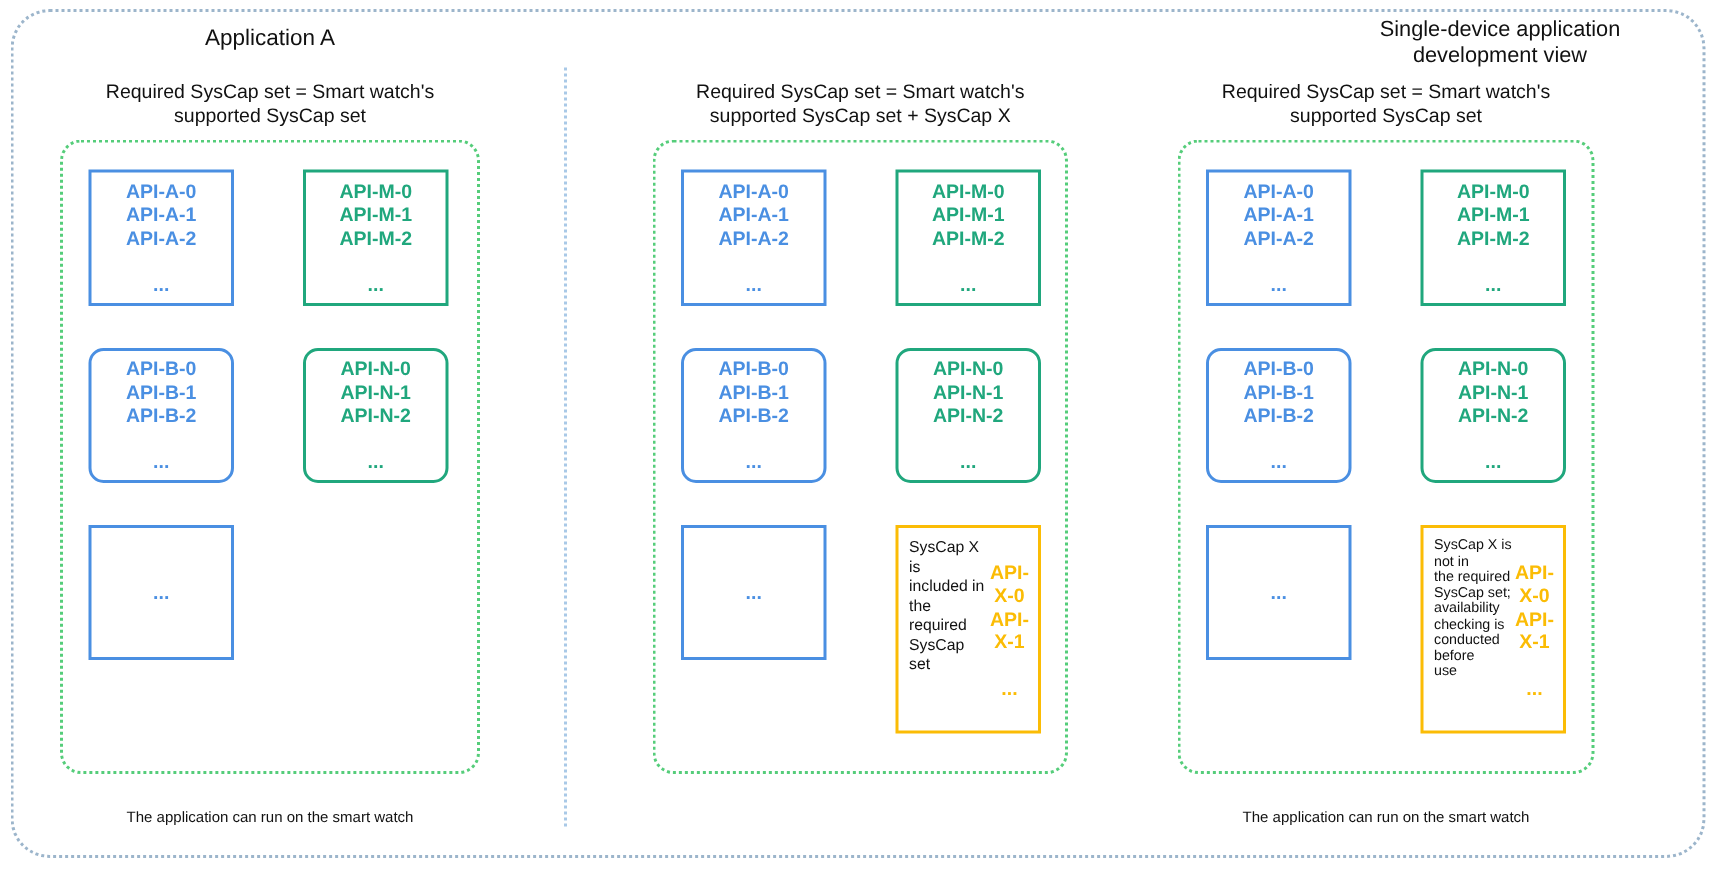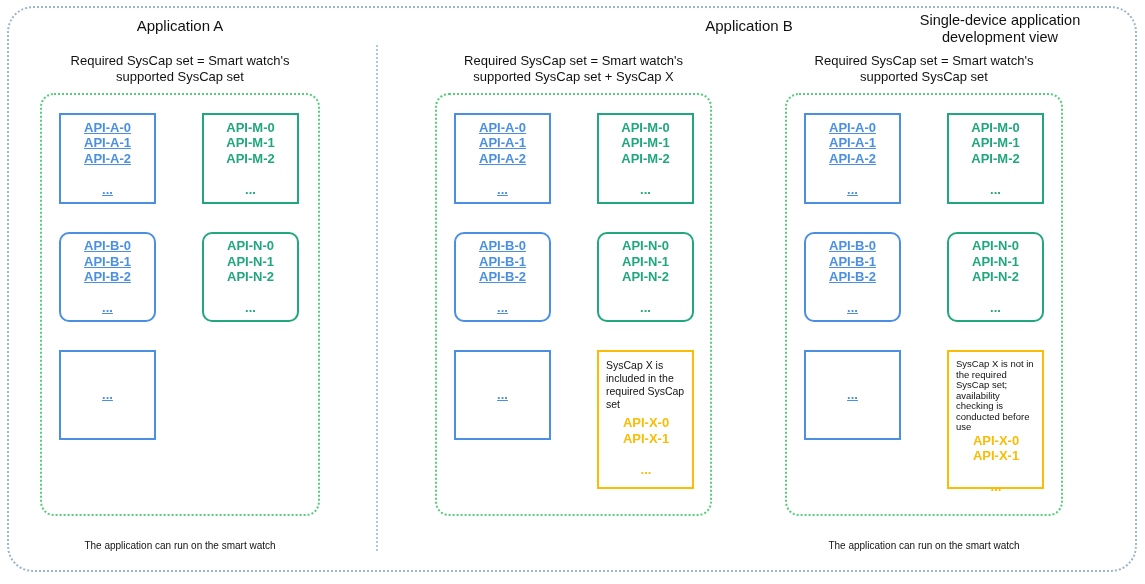--- a/index.html
+++ b/index.html
@@ -41,32 +41,32 @@
   #col-1 { left:40px;  width:280px; }
   #col-2 { left:435px; width:277px; }
   #col-3 { left:785px; width:278px; }
   .apibox {
     position:absolute; width:97px; box-sizing:border-box;
     border:2px solid; background:#fff;
     display:flex; align-items:center; justify-content:center;
     text-align:center; white-space:pre-line;
     font-size:13px; font-weight:bold; line-height:15.5px;
   }
-  .c1 { left:17px;text-decoration:underline; }
+  .c1 { left:17px; }
   .c2 { left:160px; }
   .r1 { top:18px;  height:91px; }
   .r2 { top:137px; height:90px;border-radius:10px; }
   .r3 { top:255px; height:90px; }
   .tall { height:139px; }
   .blue  { border-color:var(--c-blue,#4a8fe2);  color:var(--c-blue,#4a8fe2); }
   .teal  { border-color:var(--c-teal,#20a77d);  color:var(--c-teal,#20a77d); }
   .yellowbox {
     position:absolute; width:97px; box-sizing:border-box; background:#fff;
     border:2px solid var(--c-yellow,#fbbc05);
-    display:flex; flex-direction:column; padding:7px 6px 6px 7px;
+    display:flex; flex-direction:row; padding:7px 6px 6px 7px;
   }
   .note {
     font-size:10.5px; line-height:13px; text-align:left;
     white-space:pre-line; color:var(--c-ink,#111); font-weight:normal;
   }
   .note.small { font-size:9.5px; line-height:10.5px; }
   .xlabels {
     flex:1; display:flex; align-items:center; justify-content:center;
     white-space:pre-line; text-align:center;
     color:var(--c-yellow,#fbbc05); font-size:13px; font-weight:bold; line-height:15.5px;
@@ -80,21 +80,20 @@
 </style>
 </head>
 <body>
 
 <div class="stage">
 
   <div class="outer-frame"></div>
   <div class="divider"></div>
 
   <div class="title" id="title-a">Application A</div>
-  <div class="title" id="title-b">Application B</div>
   <div id="view-title">Single-device application
 development view</div>
 
   <div class="subtitle" id="sub-1">Required SysCap set = Smart watch's
 supported SysCap set</div>
   <div class="subtitle" id="sub-2">Required SysCap set = Smart watch's
 supported SysCap set + SysCap X</div>
   <div class="subtitle" id="sub-3">Required SysCap set = Smart watch's
 supported SysCap set</div>
 

